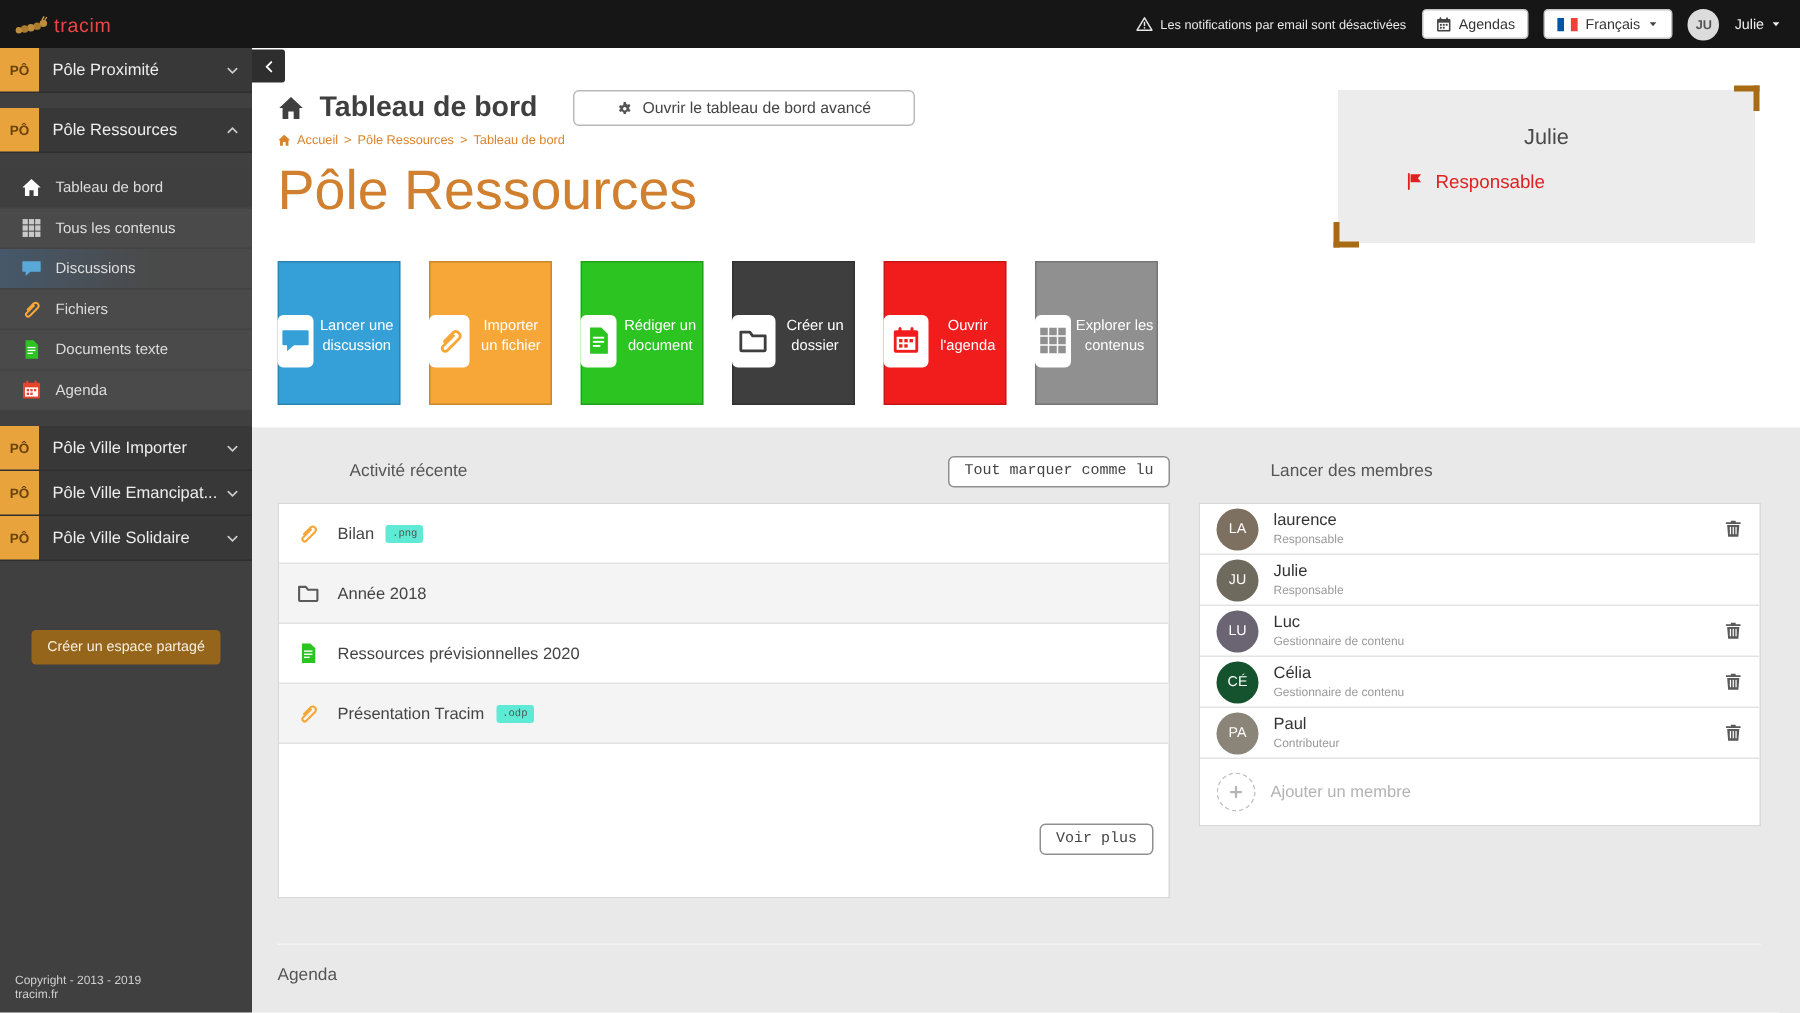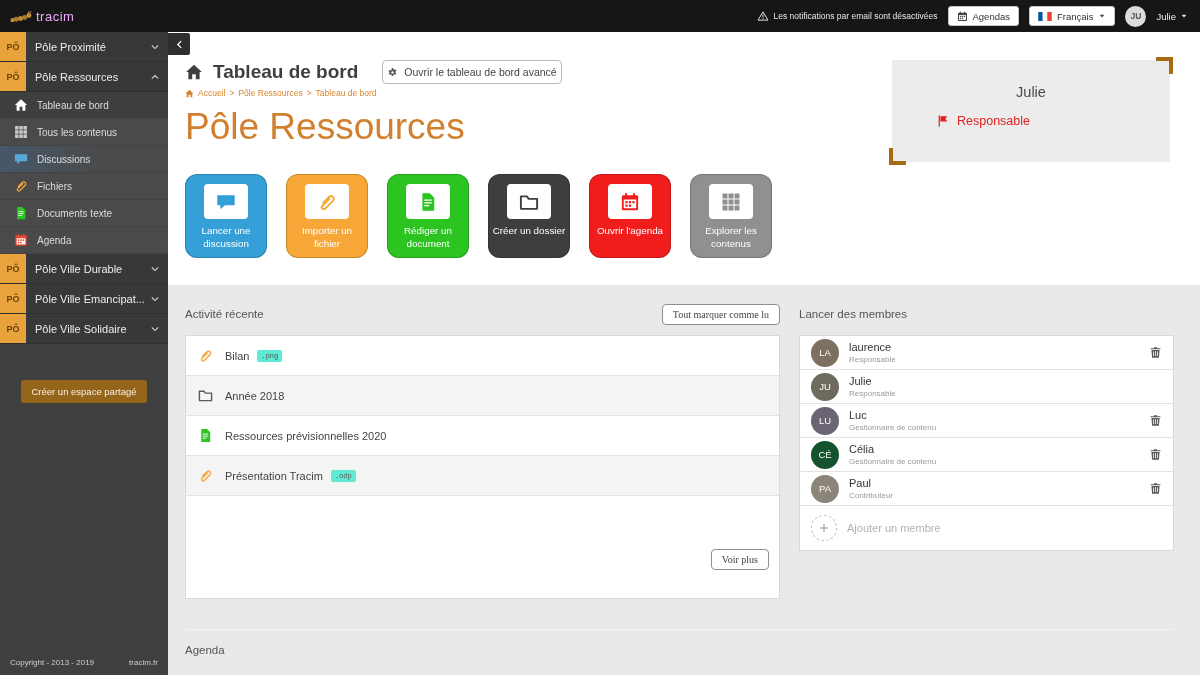--- a/index.html
+++ b/index.html
@@ -3,87 +3,87 @@
 <meta charset="utf-8">
 <style>
   * { box-sizing:border-box; margin:0; padding:0; }
   html,body { width:1200px; height:675px; }
   body { font-family:"Liberation Sans",sans-serif; background:#fff; overflow:hidden; position:relative; }
   svg { display:block; }
 
   
   .topbar { position:absolute; top:0; left:0; width:1200px; height:32px; background:#161616;
             display:flex; align-items:center; padding:0 12px 0 10px; gap:10px; z-index:6; }
-  .logo { display:flex; align-items:flex-end; gap:2px; color:#f0abfc; cursor:pointer; }
+  .logo { display:flex; align-items:flex-end; gap:2px; color:#ef4444; cursor:pointer; }
   .logo-text { font-size:13px; letter-spacing:.5px; }
   .tb-spacer { flex:1; }
   .notice { display:flex; align-items:center; gap:5px; color:#e8e8e8; font-size:8.5px; }
   .tb-btn { display:flex; align-items:center; gap:5px; background:#fff; border:1px solid #c4c4c4;
             border-radius:3px; padding:0 8px; height:20px; font-size:9.5px; color:#333;
             font-family:inherit; cursor:pointer; }
   .avatar { width:21px; height:21px; border-radius:50%; background:#dcdcdc; color:#555;
             font-size:8.5px; font-weight:bold; display:flex; align-items:center; justify-content:center; cursor:pointer; }
   .tb-user { display:flex; align-items:center; gap:4px; color:#eee; font-size:9.5px; cursor:pointer; }
 
   
   .sidebar { position:absolute; top:32px; left:0; width:168px; height:643px; background:#404040;
-             display:flex; flex-direction:column; z-index:5; }
+             display:flex; flex-direction:column; z-index:5;gap:10px; }
   .space-row { height:30px; flex:none; display:flex; align-items:center; background:#383838;
                border-bottom:1px solid #2f2f2f; cursor:pointer; }
   .space-badge { width:26px; align-self:stretch; background:#e8a33d; color:#6b4308; font-size:9px;
                  font-weight:bold; display:flex; align-items:center; justify-content:center; }
   .space-label { flex:1; padding-left:9px; font-size:11px; color:#ededed; white-space:nowrap; overflow:hidden; }
   .chev { margin-right:8px; display:flex; }
   .menu-row { height:27px; flex:none; display:flex; align-items:center; gap:9px; padding-left:13px;
               background:#4a4a4a; border-bottom:1px solid #434343; color:#ddd; font-size:10px; cursor:pointer; }
   .menu-row.active { background:#3f3f3f; }
   .menu-row.hl { background:linear-gradient(90deg,#46586a 0%,#4a4a4a 60%); }
   .mi { width:15px; display:flex; justify-content:center; }
   .create-space { margin:36px auto 0; background:#96651c; color:#f7efdf; border:none; border-radius:3px;
                   padding:6px 10px; font-size:9.5px; font-family:inherit; cursor:pointer; }
   .sb-footer { margin-top:auto; display:flex; justify-content:space-between; padding:8px 10px;
-               color:#cfcfcf; font-size:8px; }
+               color:#cfcfcf; font-size:8px;flex-direction:column; }
 
   
   .main { position:absolute; left:168px; top:32px; width:1032px; height:643px; background:#fff; }
   .collapse { position:absolute; top:1px; left:0; width:22px; height:22px; background:#2e2e2e;
               border:none; display:flex; align-items:center; justify-content:center; cursor:pointer;
               border-radius:0 2px 2px 0; }
   .head-row { display:flex; align-items:center; padding:28px 0 0 17px; gap:10px; }
   .head-row h1 { font-size:19px; color:#3f3f3f; font-weight:600; }
   .adv-btn { margin-left:14px; display:flex; align-items:center; gap:6px; background:#fff;
-             border:1px solid #b9b9b9; border-radius:4px; padding:5px 4px; font-size:10.5px;
+             border:1px solid #b9b9b9; border-radius:4px; padding:5px 28px; font-size:10.5px;
              color:#444; font-family:inherit; cursor:pointer; }
   .breadcrumb { display:flex; align-items:center; gap:4px; padding:4px 0 0 17px; font-size:8.5px; color:#d9842b; }
   .bc-item { cursor:pointer; }
   .space-title { padding:8px 0 0 17px; font-size:37px; color:#d0802e; font-weight:400; }
 
   .user-card { position:absolute; top:28px; right:30px; width:278px; height:102px; background:#ececec; }
   .corner { position:absolute; width:17px; height:17px; }
   .corner.tr { top:-3px; right:-3px; border-top:4px solid #a96a14; border-right:4px solid #a96a14; }
   .corner.bl { bottom:-3px; left:-3px; border-bottom:4px solid #a96a14; border-left:4px solid #a96a14; }
   .uc-name { text-align:center; margin-top:24px; font-size:14.5px; color:#4a4a4a; }
   .uc-role { display:flex; align-items:center; gap:7px; margin:14px 0 0 44px; font-size:12.5px; color:#e02020; }
 
   .actions { display:flex; gap:19px; padding:26px 0 0 17px; }
-  .action-card { width:82px; height:84px; border-radius:12px; display:flex; flex-direction:column;
+  .action-card { width:82px; height:96px; border-radius:0; display:flex; 
                  align-items:center; cursor:pointer; box-shadow:inset 0 0 0 1px rgba(0,0,0,.18); }
   .card-icon { margin-top:10px; width:44px; height:35px; background:#fff; border-radius:4px;
                display:flex; align-items:center; justify-content:center; }
   .card-label { margin-top:6px; font-size:9.8px; color:#fff; text-align:center; line-height:1.3; padding:0 3px; }
 
   .lower { position:absolute; top:253px; left:0; width:1032px; height:390px; background:#e9e9e9;
            padding:16px 26px 0 17px; }
   .cols { display:flex; gap:19px; }
   .activity { width:595px; flex:none; }
   .members { flex:1; }
   .sec-head { height:26px; display:flex; align-items:center; justify-content:space-between; }
-  .sec-title { font-size:11.5px; color:#555; }
+  .sec-title { font-size:11.5px; color:#555;margin-left:48px; }
   .light-btn { background:#fff; border:1px solid #8f8f8f; border-radius:4px; padding:4px 10px;
-               font-size:10px; color:#444; font-family:Liberation Serif, serif; cursor:pointer; }
+               font-size:10px; color:#444; font-family:Liberation Mono, monospace; cursor:pointer; }
   .card { margin-top:8px; background:#fff; border:1px solid #d9d9d9; }
   .act-card { height:264px; position:relative; }
   .act-row { height:40px; display:flex; align-items:center; padding:0 12px; border-bottom:1px solid #e3e3e3; cursor:pointer; }
   .act-row:nth-child(even) { background:#f4f4f4; }
   .act-icon { width:16px; display:flex; margin-right:11px; }
   .act-label { font-size:11px; color:#444; }
   .ext-badge { margin-left:8px; background:#5eead4; border-radius:2px; padding:2px 4px; font-size:7px;
                color:#555; font-family:"Liberation Mono",monospace; }
   .more { position:absolute; right:10px; bottom:28px; }
 
@@ -257,21 +257,21 @@
             <rect x="4.3" y="10" width="1.8" height="1.8" fill="#e8432d"></rect>
             <rect x="7.1" y="10" width="1.8" height="1.8" fill="#e8432d"></rect>
           </svg>
         </span>
     <span>Agenda</span>
       </div>
     </nav>
   <div id="spaces-bottom">
       <div class="space-row">
         <span class="space-badge">PÔ</span>
-    <span class="space-label">Pôle Ville Durable</span>
+    <span class="space-label">Pôle Ville Importer</span>
     <span class="chev">
           <svg width="10" height="10" viewBox="0 0 16 16">
             <path fill="none" stroke="#cccccc" stroke-width="1.8" stroke-linecap="round" d="M3.5 6L8 10.5 12.5 6"></path>
           </svg>
         </span>
       </div>
       <div class="space-row">
         <span class="space-badge">PÔ</span>
     <span class="space-label">Pôle Ville Emancipat...</span>
     <span class="chev">

